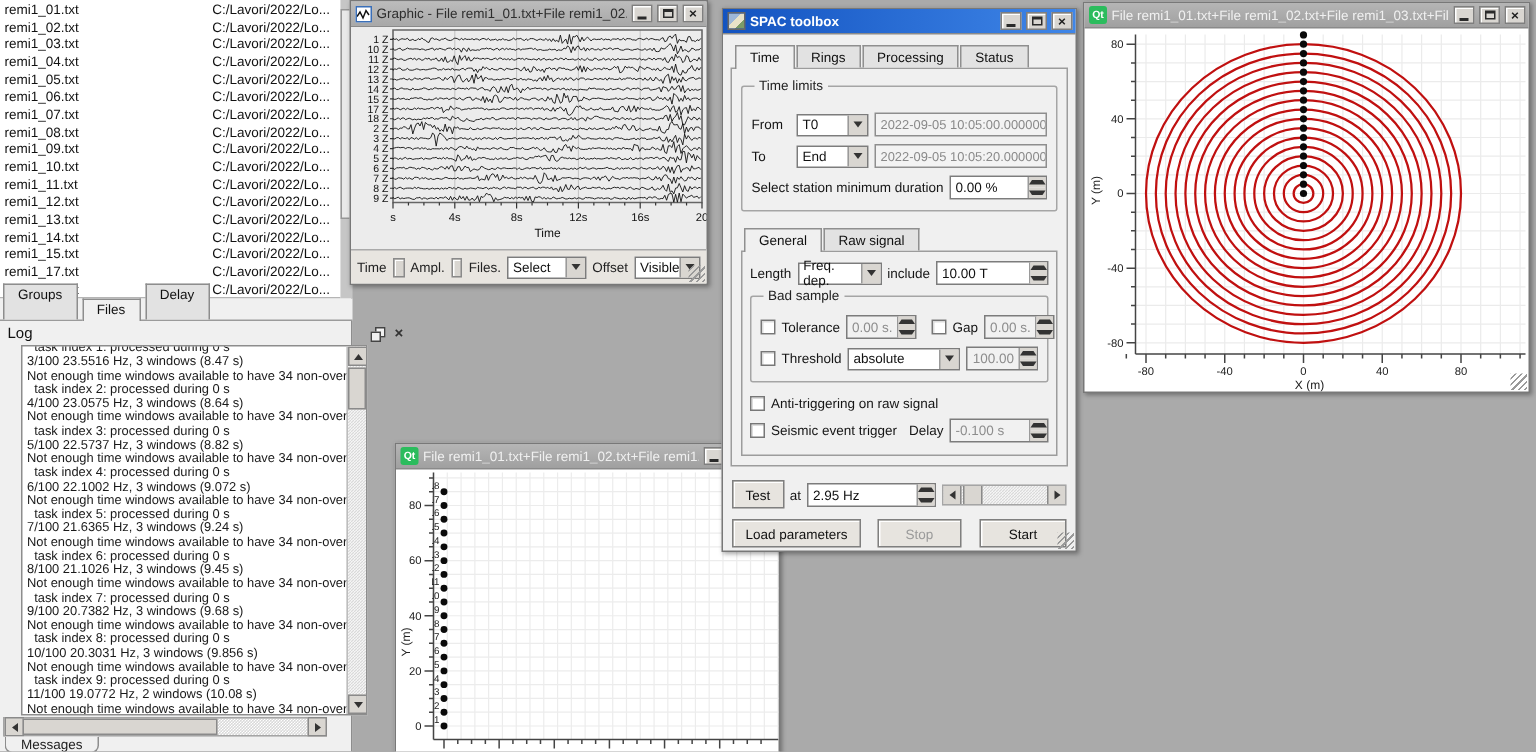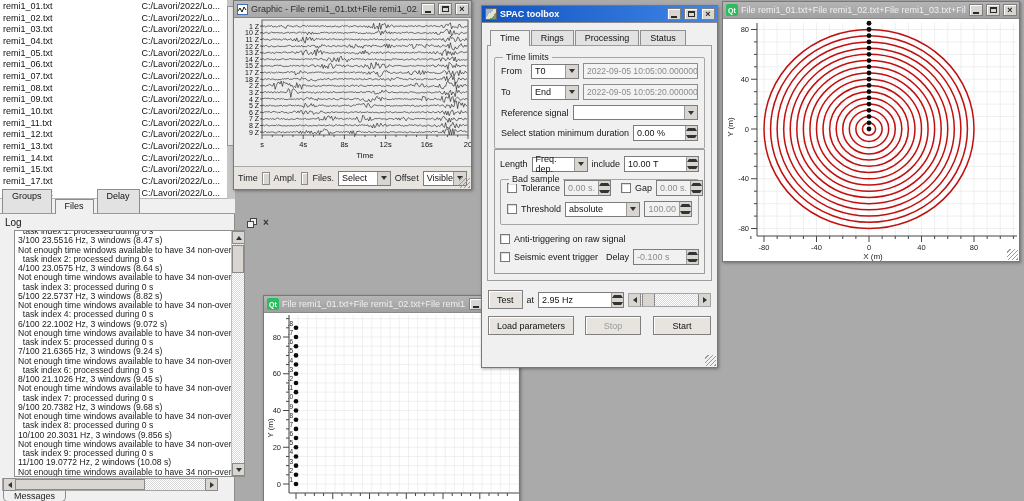--- a/index.html
+++ b/index.html
@@ -77,21 +77,21 @@
   .arr-d { width:0; height:0; border:3px solid transparent; border-top:4px solid #333; margin-bottom:-3px; }
 
   
   #spac-window { left:481px; top:5px; width:237px; height:363px; z-index:40; }
   #spac-window .titlebar { background:linear-gradient(90deg,#1353c0,#3f86e8); color:#fff; font-weight:bold; }
   .spacicon { width:12px; height:12px; flex:0 0 auto; background:linear-gradient(135deg,#9db7d8 0 40%,#e8e2c8 40% 70%,#7a9b68 70%); border:1px solid #666; }
   .tabbar { display:flex; align-items:flex-end; padding:4px 0 0 8px; height:22px; }
   .qtab { font-size:9px; color:#111; padding:2px 9px 2px; border:1px solid #8f8f8f; border-bottom:none; background:#e2e2e2; margin-right:1px; }
   .qtab.active { background:#f0f0f0; position:relative; top:1px; padding-bottom:3px; }
   .tab-pane { border:1px solid #9c9c9c; margin:0 5px; background:#f0f0f0; padding:4px 6px 6px; }
-  .groupbox { position:relative; border:1px solid #a5a5a5; border-radius:2px; margin-top:7px; padding:0 6px 6px; }
+  .groupbox { position:relative; border:1px solid #a5a5a5; border-radius:2px; margin-top:7px; padding:12px 6px 6px; }
   .groupbox > .legend { position:absolute; top:-6px; left:8px; background:#f0f0f0; padding:0 3px; font-size:9px; color:#222; }
   .frow { display:flex; align-items:center; gap:4px; margin:5px 0; font-size:9px; color:#151515; }
   .lbl { white-space:nowrap; }
   .field { height:16px; background:#f3f3f3; border:1px solid #8e8e8e; color:#8a8a8a; font-size:8.6px;
            display:flex; align-items:center; padding:0 3px; white-space:nowrap; overflow:hidden; }
   .spin { display:flex; align-items:stretch; height:16px; border:1px solid #7c7c7c; background:#fff; font-size:9px; color:#111; }
   .spin .v { flex:1; display:flex; align-items:center; padding:0 3px; white-space:nowrap; overflow:hidden; }
   .spin .btns { width:12px; display:flex; flex-direction:column; border-left:1px solid #9a9a9a; }
   .spin .btns span { flex:1; background:#d9d6d1; display:flex; align-items:center; justify-content:center; }
   .tri-u6 { width:0; height:0; border:2.5px solid transparent; border-bottom:3px solid #333; margin-top:-2px; }
@@ -692,45 +692,40 @@
       <div class="frow">
         <span class="lbl" style="width:26px">To</span>
         <span class="combo" style="width:48px">
           <span>End</span>
           <span class="dd">
               <span class="arr-d"></span>
             </span>
         </span>
         <span class="field" style="flex:1">2022-09-05 10:05:20.000000</span>
       </div>
-      <div class="frow">
-        <span class="lbl">Reference signal</span>
-        <span class="combo" style="flex:1">
-          <span></span>
-          <span class="dd">
-              <span class="arr-d"></span>
-            </span>
-        </span>
-      </div>
       <div class="frow" style="margin-bottom:1px">
         <span class="lbl">Select station minimum duration</span>
         <span class="spin" style="flex:1">
           <span class="v">0.00 %</span>
           <span class="btns">
               <span>
                 <span class="tri-u6"></span>
               </span>
               <span>
                 <span class="tri-d6"></span>
               </span>
             </span>
         </span>
       </div>
     </div>
 
+    <div class="tabbar" id="signal-tabs" style="padding-left:2px;margin-top:4px">
+        <span class="qtab active">General</span>
+        <span class="qtab">Raw signal</span>
+      </div>
     <div class="tab-pane" style="margin:0;padding:5px 5px 6px">
       <div class="frow" style="margin-top:1px">
         <span class="lbl">Length</span>
         <span class="combo" style="width:56px">
           <span>Freq. dep.</span>
           <span class="dd">
               <span class="arr-d"></span>
             </span>
         </span>
         <span class="lbl">include</span>

